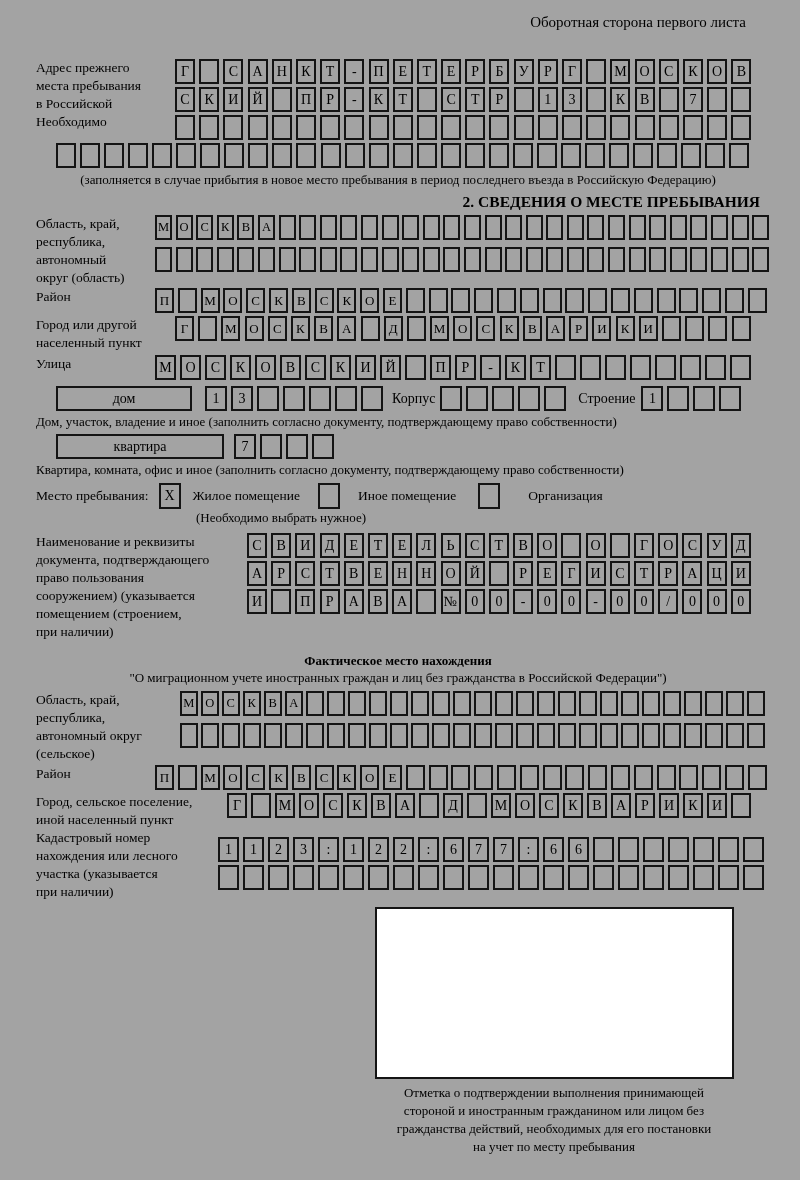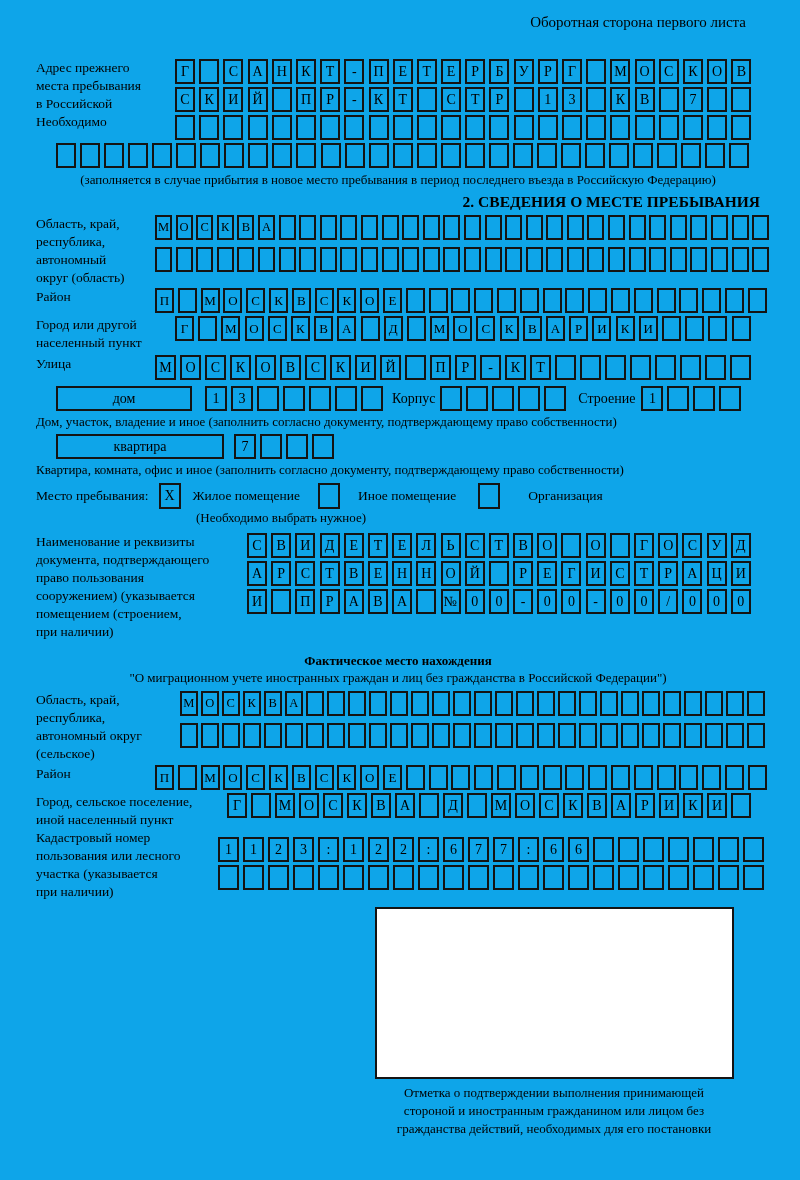--- a/index.html
+++ b/index.html
@@ -1,18 +1,18 @@
 <!DOCTYPE html>
 <html><head>
 <meta charset="utf-8">
 <style>
   html,body { margin:0; padding:0; background:#ffffff; }
   .page {
     position:relative; width:800px; height:1180px; box-sizing:border-box;
-    background:#0ea5e9; color:#000;
+    background:#a3a3a3; color:#000;
     font-family:"Liberation Serif","DejaVu Serif",serif;
     padding:14px 40px 0 36px; overflow:hidden;
   }
   .page-note { text-align:right; font-size:15px; padding-right:14px; }
 
   
   .frow { display:flex; align-items:flex-start; }
   .flabel { flex:0 0 auto; font-size:13.5px; line-height:18px; }
   .flabel div { white-space:nowrap; }
   .rows-col { display:flex; flex-direction:column; }
@@ -619,21 +619,21 @@
         <span class="cell">И</span>
         <span class="cell">К</span>
         <span class="cell">И</span>
         <span class="cell"></span>
       </div>
   </div>
 
   <div class="frow">
     <div class="flabel" style="width:182px;">
       <div>Кадастровый номер</div>
-      <div>пользования или лесного</div>
+      <div>нахождения или лесного</div>
       <div>участка (указывается</div>
       <div>при наличии)</div>
     </div>
     <div class="rows-col" style="row-gap:3px;margin-top:8px;">
       <div class="cr" style="--w:21px;--g:4px;">
           <span class="cell">1</span>
           <span class="cell">1</span>
           <span class="cell">2</span>
           <span class="cell">3</span>
           <span class="cell">:</span>
@@ -680,15 +680,16 @@
           <span class="cell"></span>
         </div>
     </div>
   </div>
 
   <div class="stamp-box" style="margin-top:6px;"></div>
   <div class="stamp-caption center" style="margin-top:5px;">
     <div>Отметка о подтверждении выполнения принимающей</div>
     <div>стороной и иностранным гражданином или лицом без</div>
     <div>гражданства действий, необходимых для его постановки</div>
+    <div>на учет по месту пребывания</div>
   </div>
 
 </div>
 
 </body></html>

